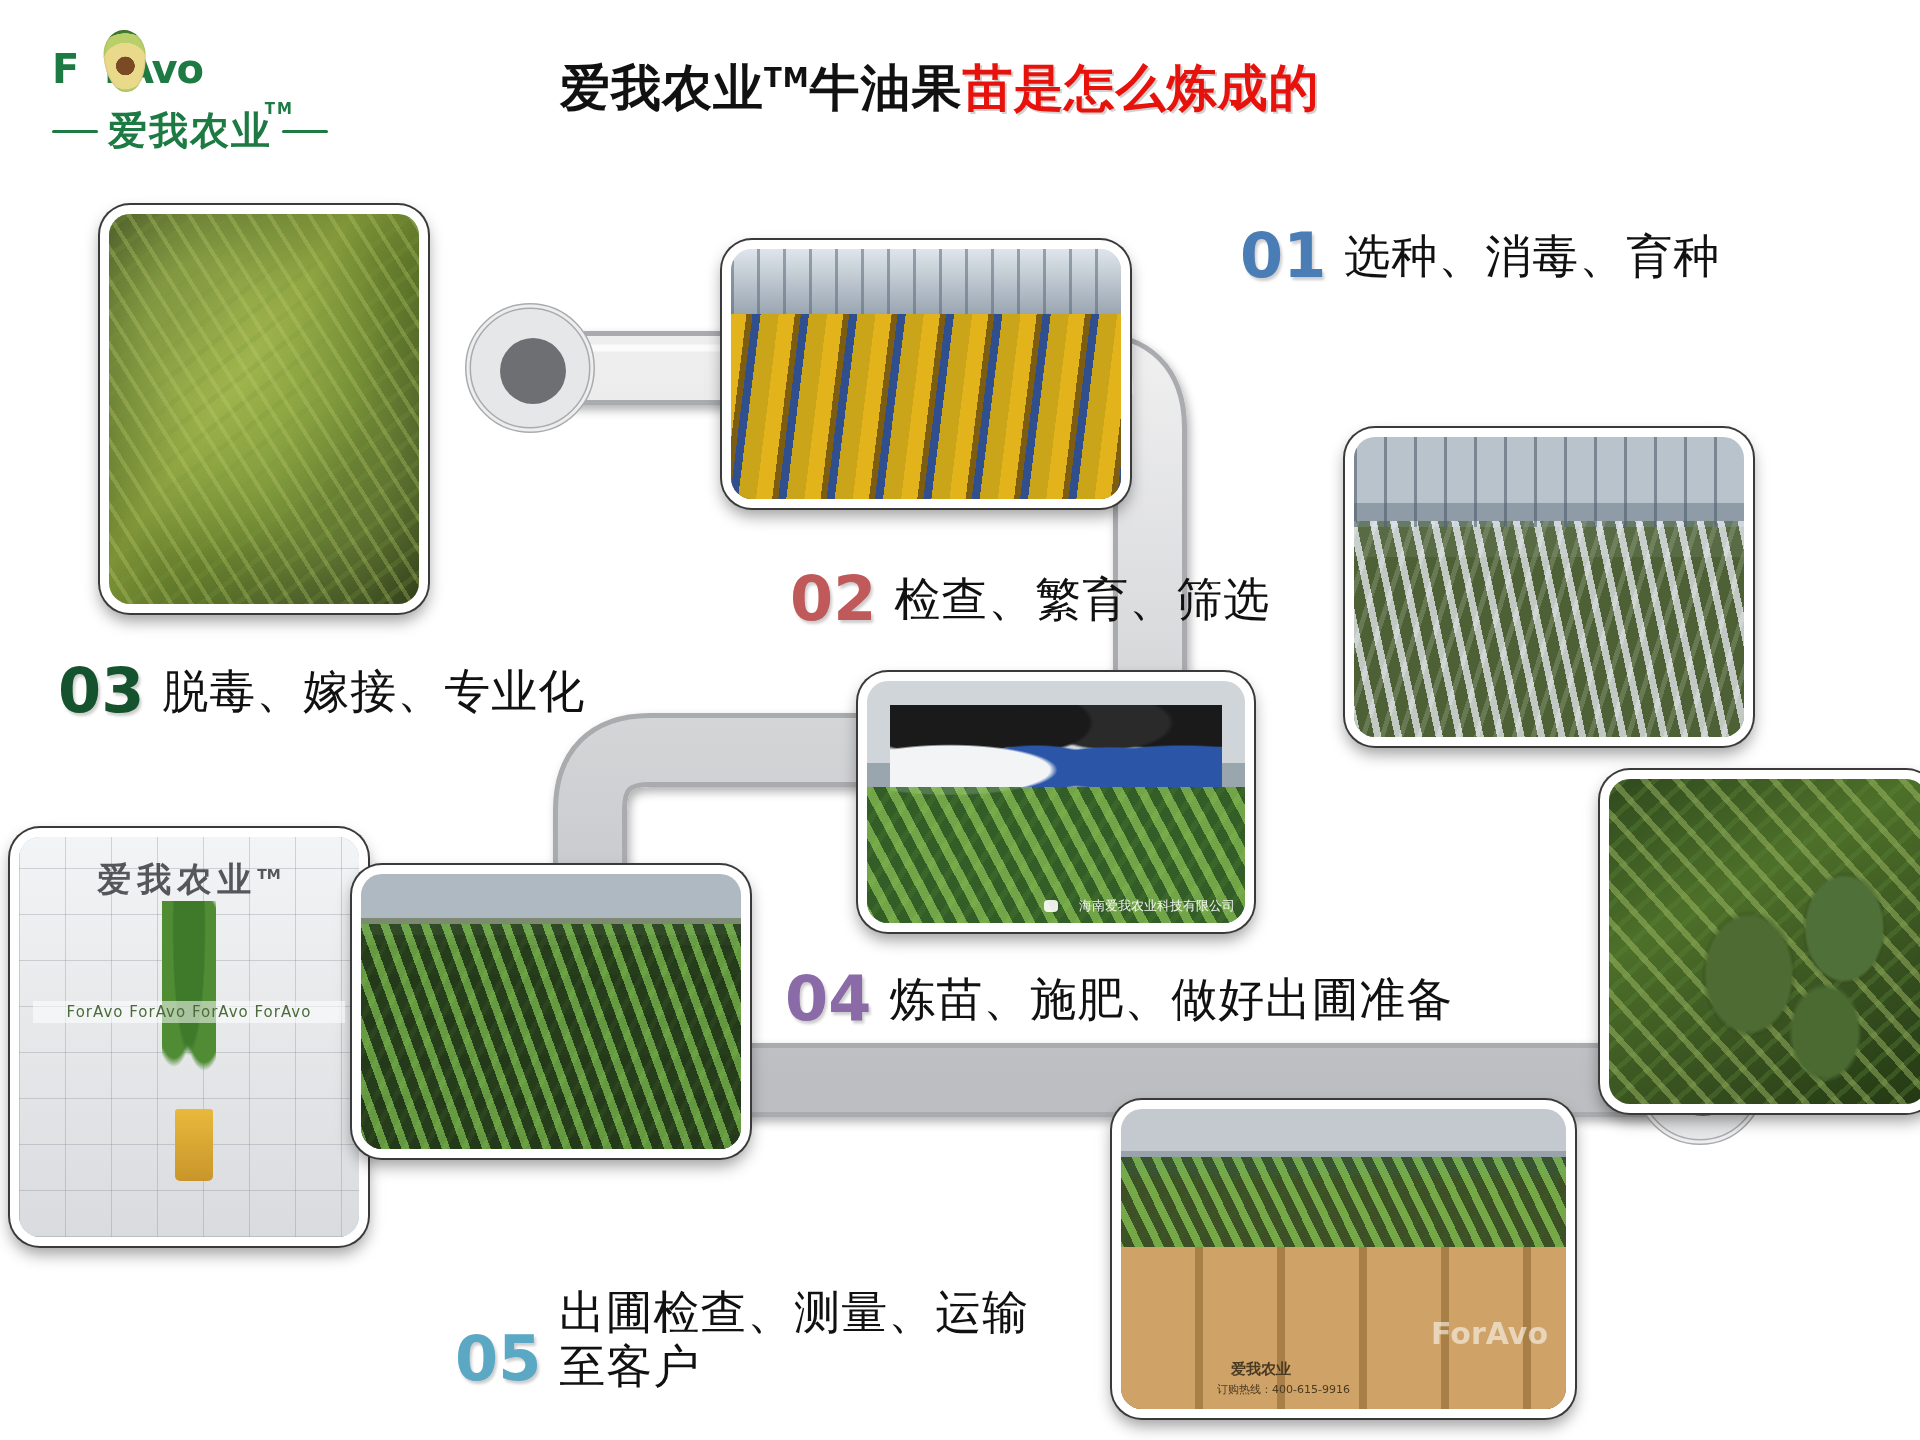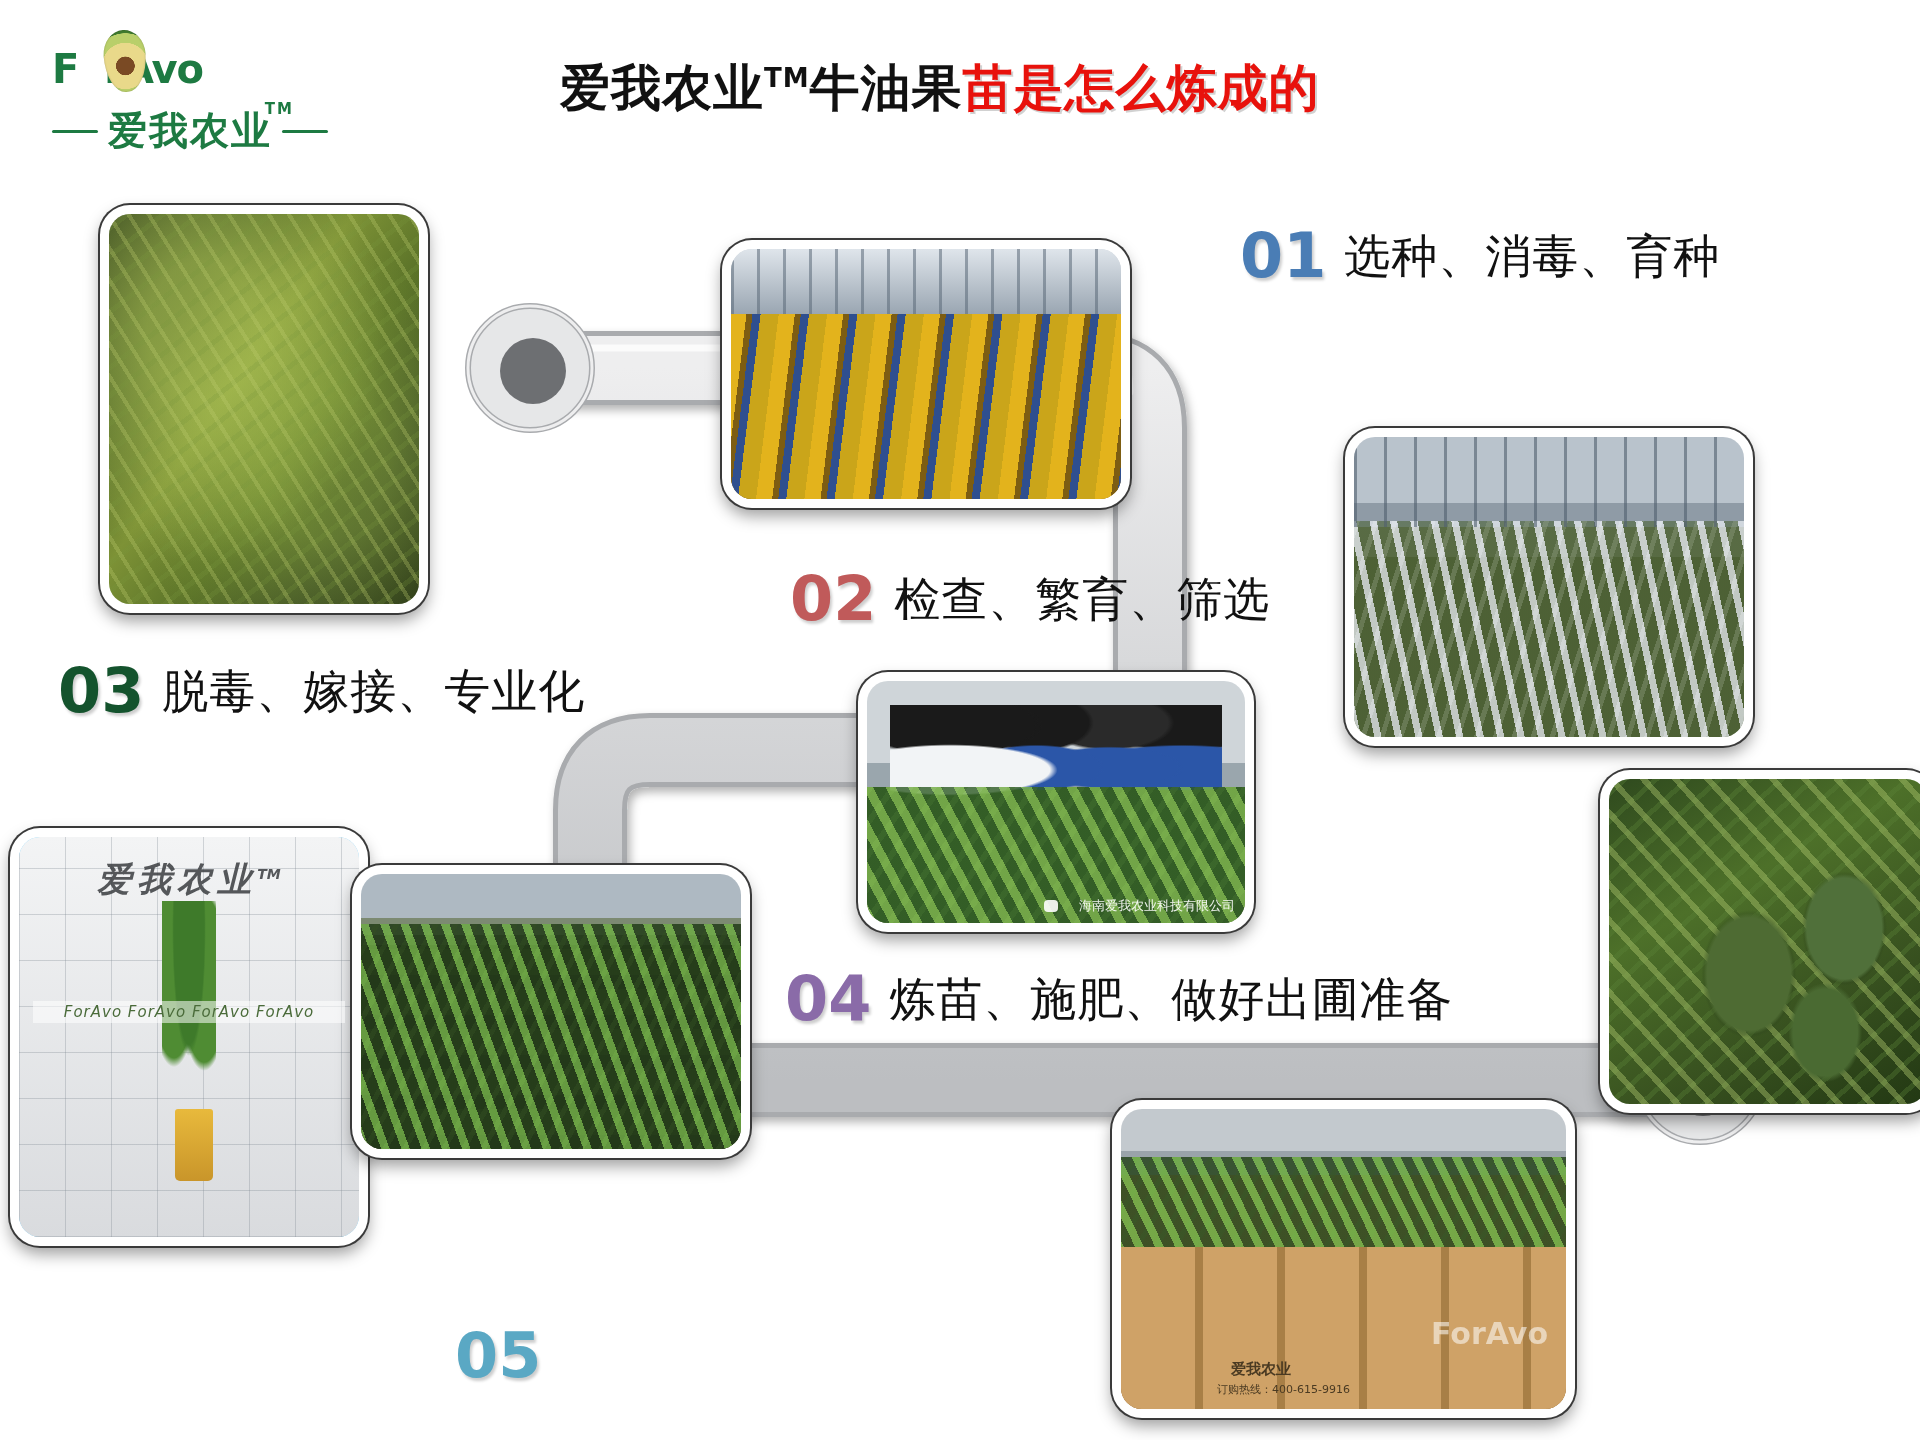--- a/index.html
+++ b/index.html
@@ -122,21 +122,21 @@
       radial-gradient(ellipse at 88% 16%,#1a1a1a 0 20%,transparent 22%);
     z-index:1;
   }
   .pic-people::after{
     content:"";position:absolute;left:0;right:0;bottom:0;height:56%;
     background:
       repeating-linear-gradient(62deg,rgba(120,175,75,.85) 0 9px,rgba(45,90,35,.8) 9px 20px),
       repeating-linear-gradient(-54deg,rgba(150,195,95,.5) 0 6px,transparent 6px 19px);
     z-index:2;
   }
-  .pic-ruler{background:#7dd3fc;font-style:italic;}
+  .pic-ruler{background:#7dd3fc;}
   .pic-ruler::before{
     content:"";position:absolute;inset:0;
     background:
       repeating-linear-gradient(90deg,rgba(120,130,140,.30) 0 1px,transparent 1px 46px),
       repeating-linear-gradient(0deg,rgba(120,130,140,.30) 0 1px,transparent 1px 46px),
       linear-gradient(180deg,#f3f4f5,#d9dbde);
   }
   .pic-ruler::after{
     content:"";position:absolute;left:42%;top:16%;width:16%;bottom:26%;
     background:
@@ -370,15 +370,19 @@
     <span class="step-text">脱毒、嫁接、专业化</span>
   </div>
 
   <div class="step" style="left:785px;top:968px;">
     <span class="step-num" style="color:#8a6ba8;">04</span>
     <span class="step-text">炼苗、施肥、做好出圃准备</span>
   </div>
 
   <div class="step two-line" style="left:455px;top:1285px;">
     <span class="step-num" style="color:#5aa8c4;">05</span>
+    <span class="step-text">
+      <span>出圃检查、测量、运输</span><br>
+      <span>至客户</span>
+    </span>
   </div>
 
 </div>
 
 </body></html>

